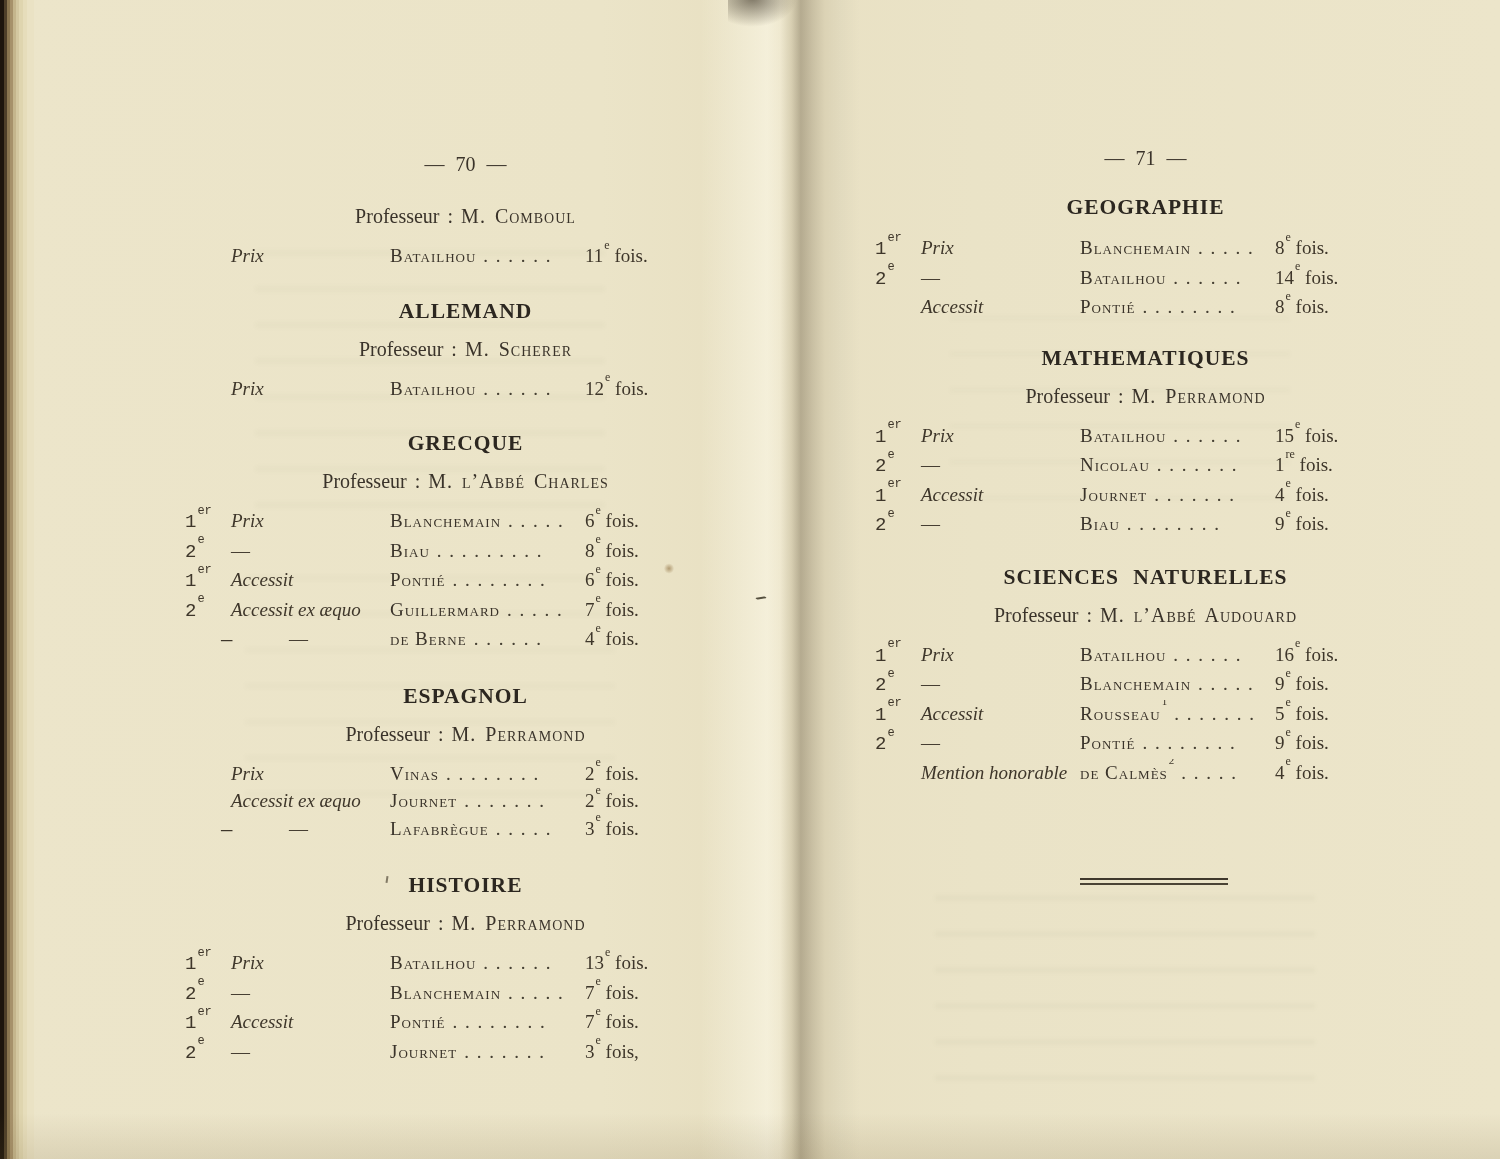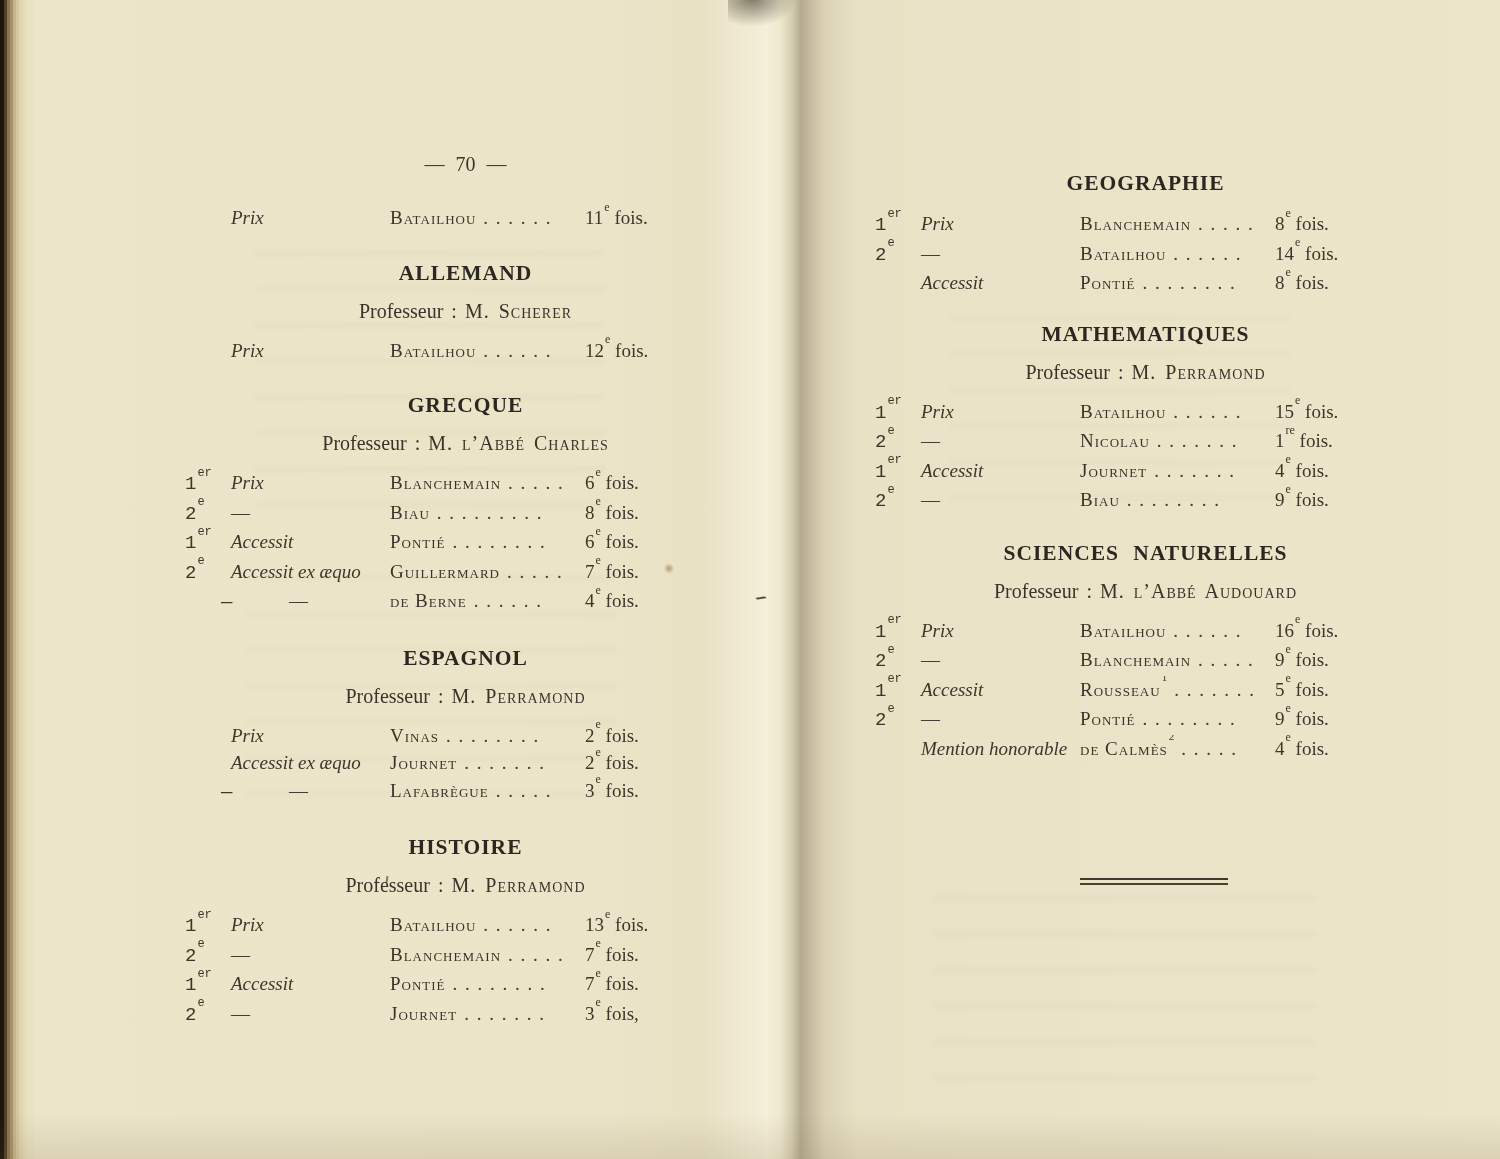--- a/index.html
+++ b/index.html
@@ -105,20 +105,21 @@
 
   <div class="ghost g1"></div>
   <div class="ghost g2"></div>
   <div class="ghost g3"></div>
   <div class="ghost g4"></div>
 
   <div class="page-col left">
     <div class="pageno centered">— 70 —</div>
     <div>
         <div class="section">
+          <div class="prof centered"><span>Professeur</span><span> : </span><span class="sc">M. Comboul</span></div>
           <div class="rows">
             <div class="row">
               <span class="cell-label"><span class="num"></span><span class="word">Prix</span></span>
               <span class="cell-name"><span class="sc">Batailhou</span><span class="dots">. . . . . .</span></span>
               <span class="cell-fois">11<sup>e</sup> fois.</span>
             </div>
           </div>
         </div>
         <div class="section">
           <div class="sec-title centered">ALLEMAND</div>
@@ -206,20 +207,21 @@
               <span class="cell-label"><span class="num">2<sup>e</sup></span><span class="word dash">—</span></span>
               <span class="cell-name"><span class="sc">Journet</span><span class="dots">. . . . . . .</span></span>
               <span class="cell-fois">3<sup>e</sup> fois,</span>
             </div>
           </div>
         </div>
       </div>
   </div>
 
   <div class="page-col right">
+    <div class="pageno centered">— 71 —</div>
     <div>
         <div class="section">
           <div class="sec-title centered">GEOGRAPHIE</div>
           <div class="rows">
             <div class="row">
               <span class="cell-label"><span class="num">1<sup>er</sup></span><span class="word">Prix</span></span>
               <span class="cell-name"><span class="sc">Blanchemain</span><span class="dots">. . . . .</span></span>
               <span class="cell-fois">8<sup>e</sup> fois.</span>
             </div>
             <div class="row">

